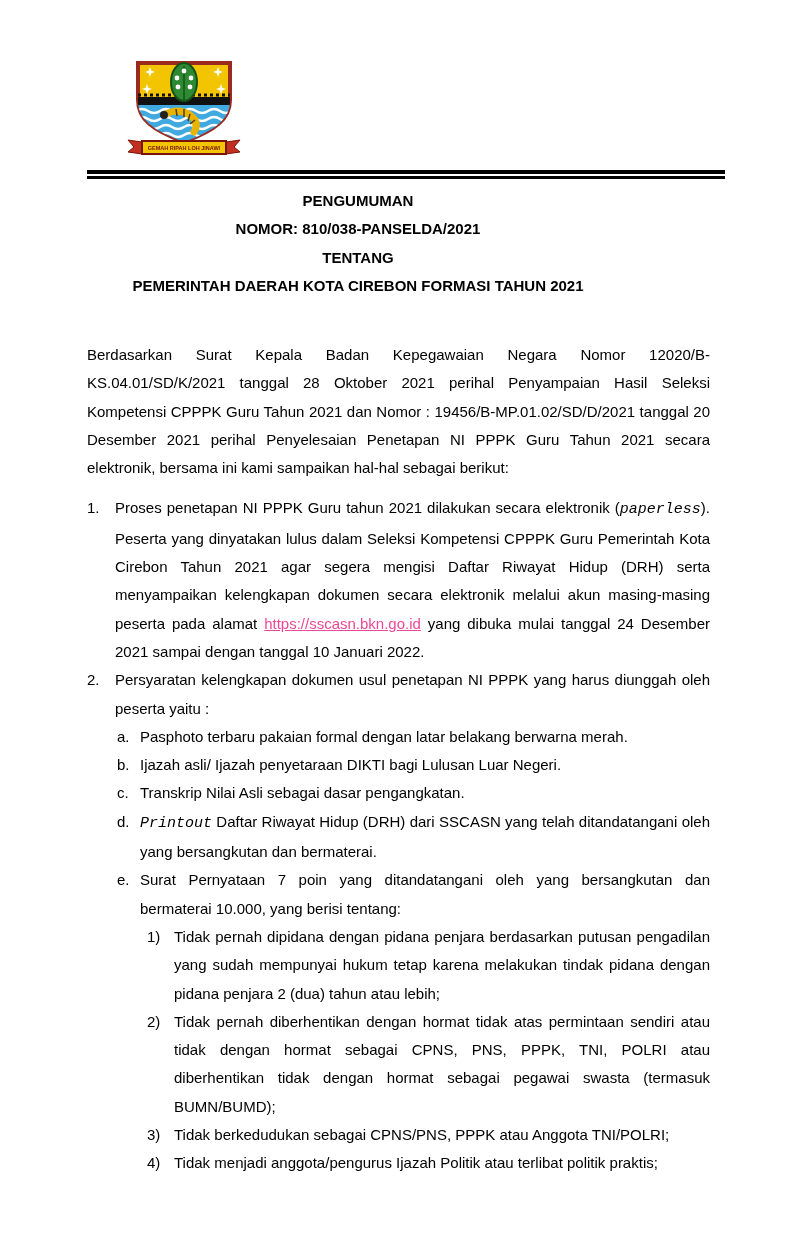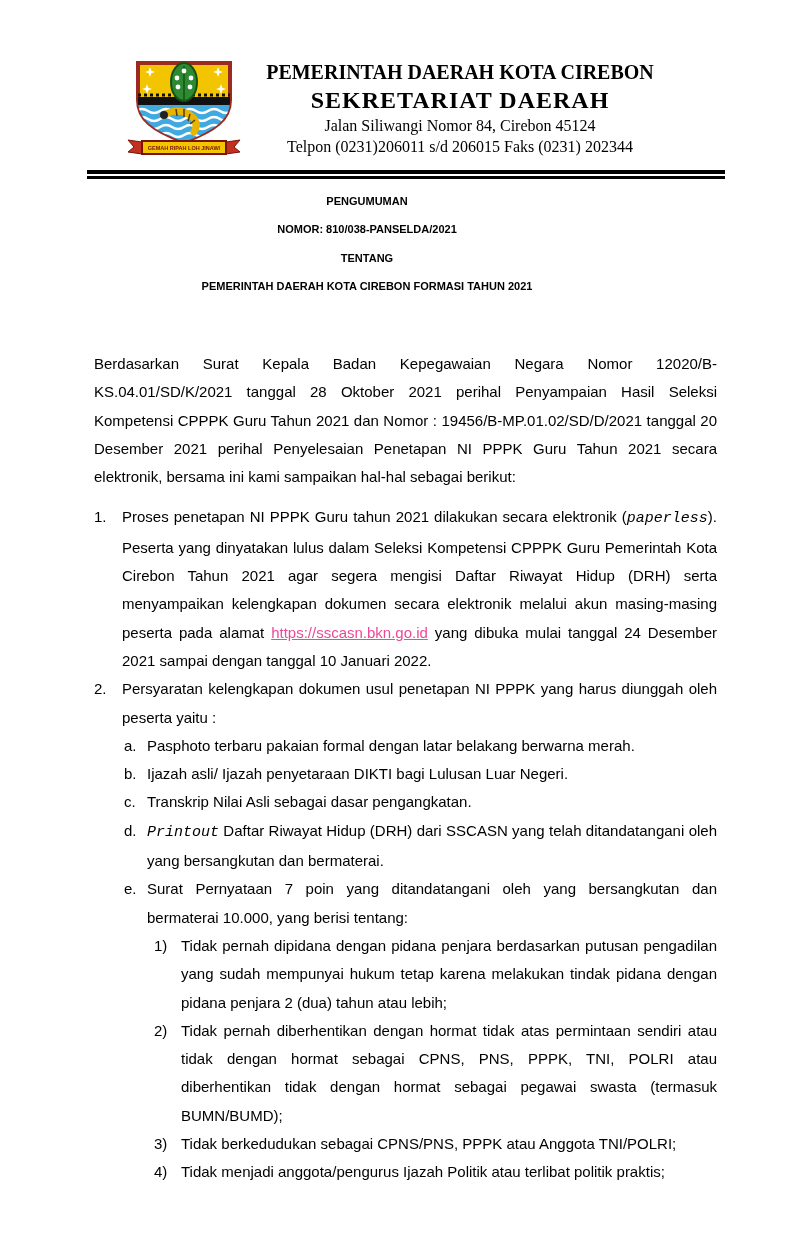--- a/index.html
+++ b/index.html
@@ -16,27 +16,27 @@
   }
   .org1{font-size:20px;font-weight:bold;line-height:26px;white-space:nowrap;}
   .org2{font-size:24px;font-weight:bold;line-height:30px;letter-spacing:1px;white-space:nowrap;}
   .addr{font-size:16px;line-height:21px;white-space:nowrap;}
   .double-rule{
     position:absolute;left:87px;top:170px;width:638px;height:2px;
     border-top:4px solid #000;border-bottom:3px solid #000;
   }
   
   .title-block{
-    position:absolute;left:96px;top:187px;width:542px;text-align:center;
-    font-weight:bold;font-size:11px;line-height:28.3px;
+    position:absolute;left:87px;top:187px;width:542px;text-align:center;
+    font-weight:bold;font-size:15px;line-height:28.3px;
   }
   
   .content{
-    position:absolute;left:87px;top:350px;width:623px;
-    font-size:15px;line-height:28.3px;text-align:justify;margin-left:7px;
+    position:absolute;left:87px;top:341px;width:623px;
+    font-size:15px;line-height:28.3px;text-align:justify;
   }
   .intro{margin:0 0 12px 0;}
   .li{display:flex;}
   .marker{flex:0 0 28px;}
   .li-text{flex:1;text-align:justify;display:block;}
   .l2{margin-left:30px;}
   .l2 .marker{flex:0 0 23px;}
   .l3{margin-left:60px;}
   .l3 .marker{flex:0 0 27px;}
   .link{color:#ec4899;text-decoration:underline;cursor:pointer;}
@@ -84,26 +84,20 @@
     <path d="M92,9 l1.3,3.7 L97,14 l-3.7,1.3 L92,19 l-1.3,-3.7 L87,14 l3.7,-1.3 Z" fill="#fff"></path>
     <path d="M21,26 l1.3,3.7 L26,31 l-3.7,1.3 L21,36 l-1.3,-3.7 L16,31 l3.7,-1.3 Z" fill="#fff"></path>
     <path d="M95,26 l1.3,3.7 L100,31 l-3.7,1.3 L95,36 l-1.3,-3.7 L90,31 l3.7,-1.3 Z" fill="#fff"></path>
 
     <polygon points="2,82 16,84 16,96 2,94 8,89" fill="#C0311F" stroke="#7a1408" stroke-width="1"></polygon>
     <polygon points="114,82 100,84 100,96 114,94 108,89" fill="#C0311F" stroke="#7a1408" stroke-width="1"></polygon>
     <rect x="16" y="83" width="84" height="13" fill="#F2C500" stroke="#7a1408" stroke-width="2"></rect>
     <text x="58" y="92" text-anchor="middle" font-size="5.5" font-weight="bold" fill="#7a1408" font-family="Liberation Sans, sans-serif">GEMAH RIPAH LOH JINAWI</text>
   </svg>
 
-  <div class="header-text">
-    <div class="org1">PEMERINTAH DAERAH KOTA CIREBON</div>
-    <div class="org2">SEKRETARIAT DAERAH</div>
-    <div class="addr">Jalan Siliwangi Nomor 84, Cirebon 45124</div>
-    <div class="addr">Telpon (0231)206011 s/d 206015 Faks (0231) 202344</div>
-  </div>
 
   <div class="double-rule"></div>
 
   <div class="title-block">
     <div>PENGUMUMAN</div>
     <div>NOMOR: 810/038-PANSELDA/2021</div>
     <div>TENTANG</div>
     <div>PEMERINTAH DAERAH KOTA CIREBON FORMASI TAHUN 2021</div>
   </div>
 

